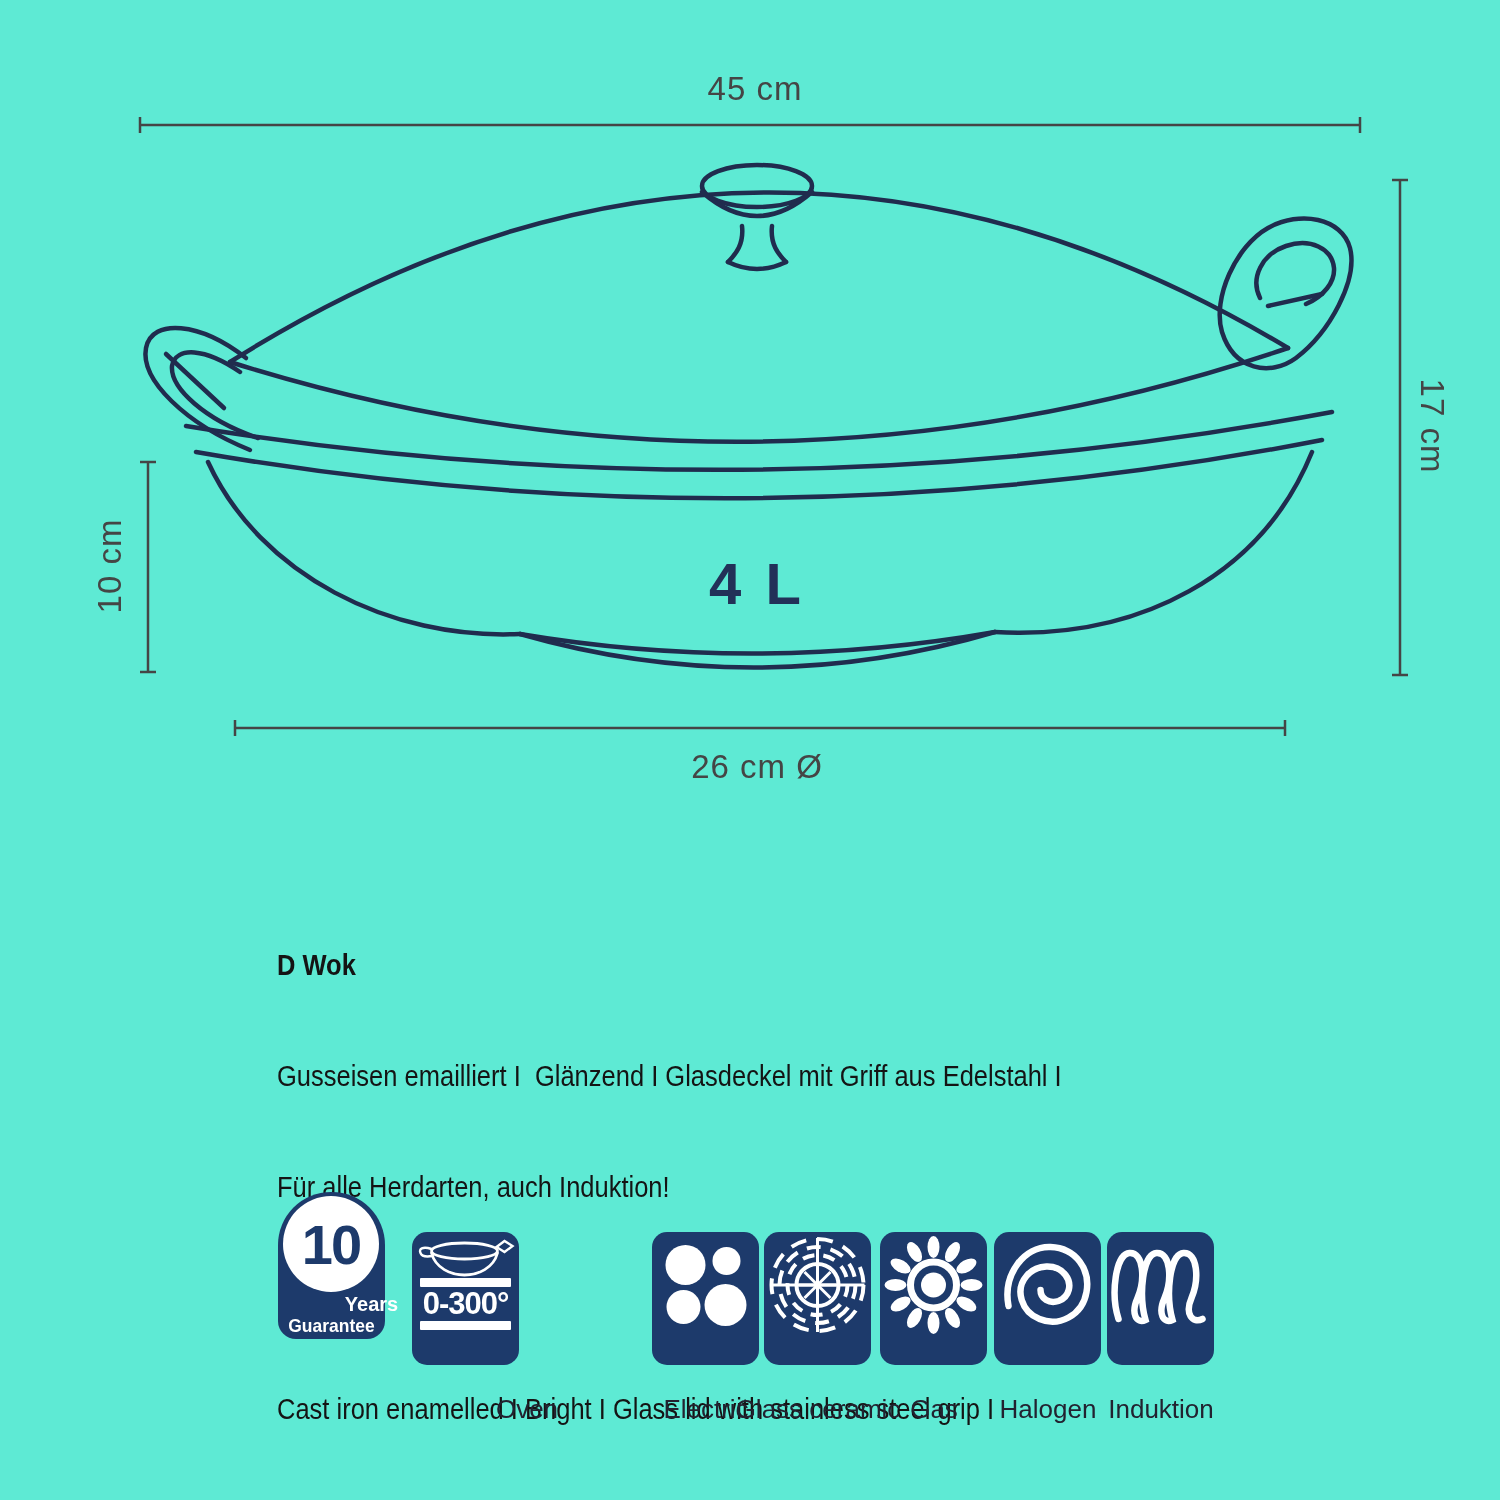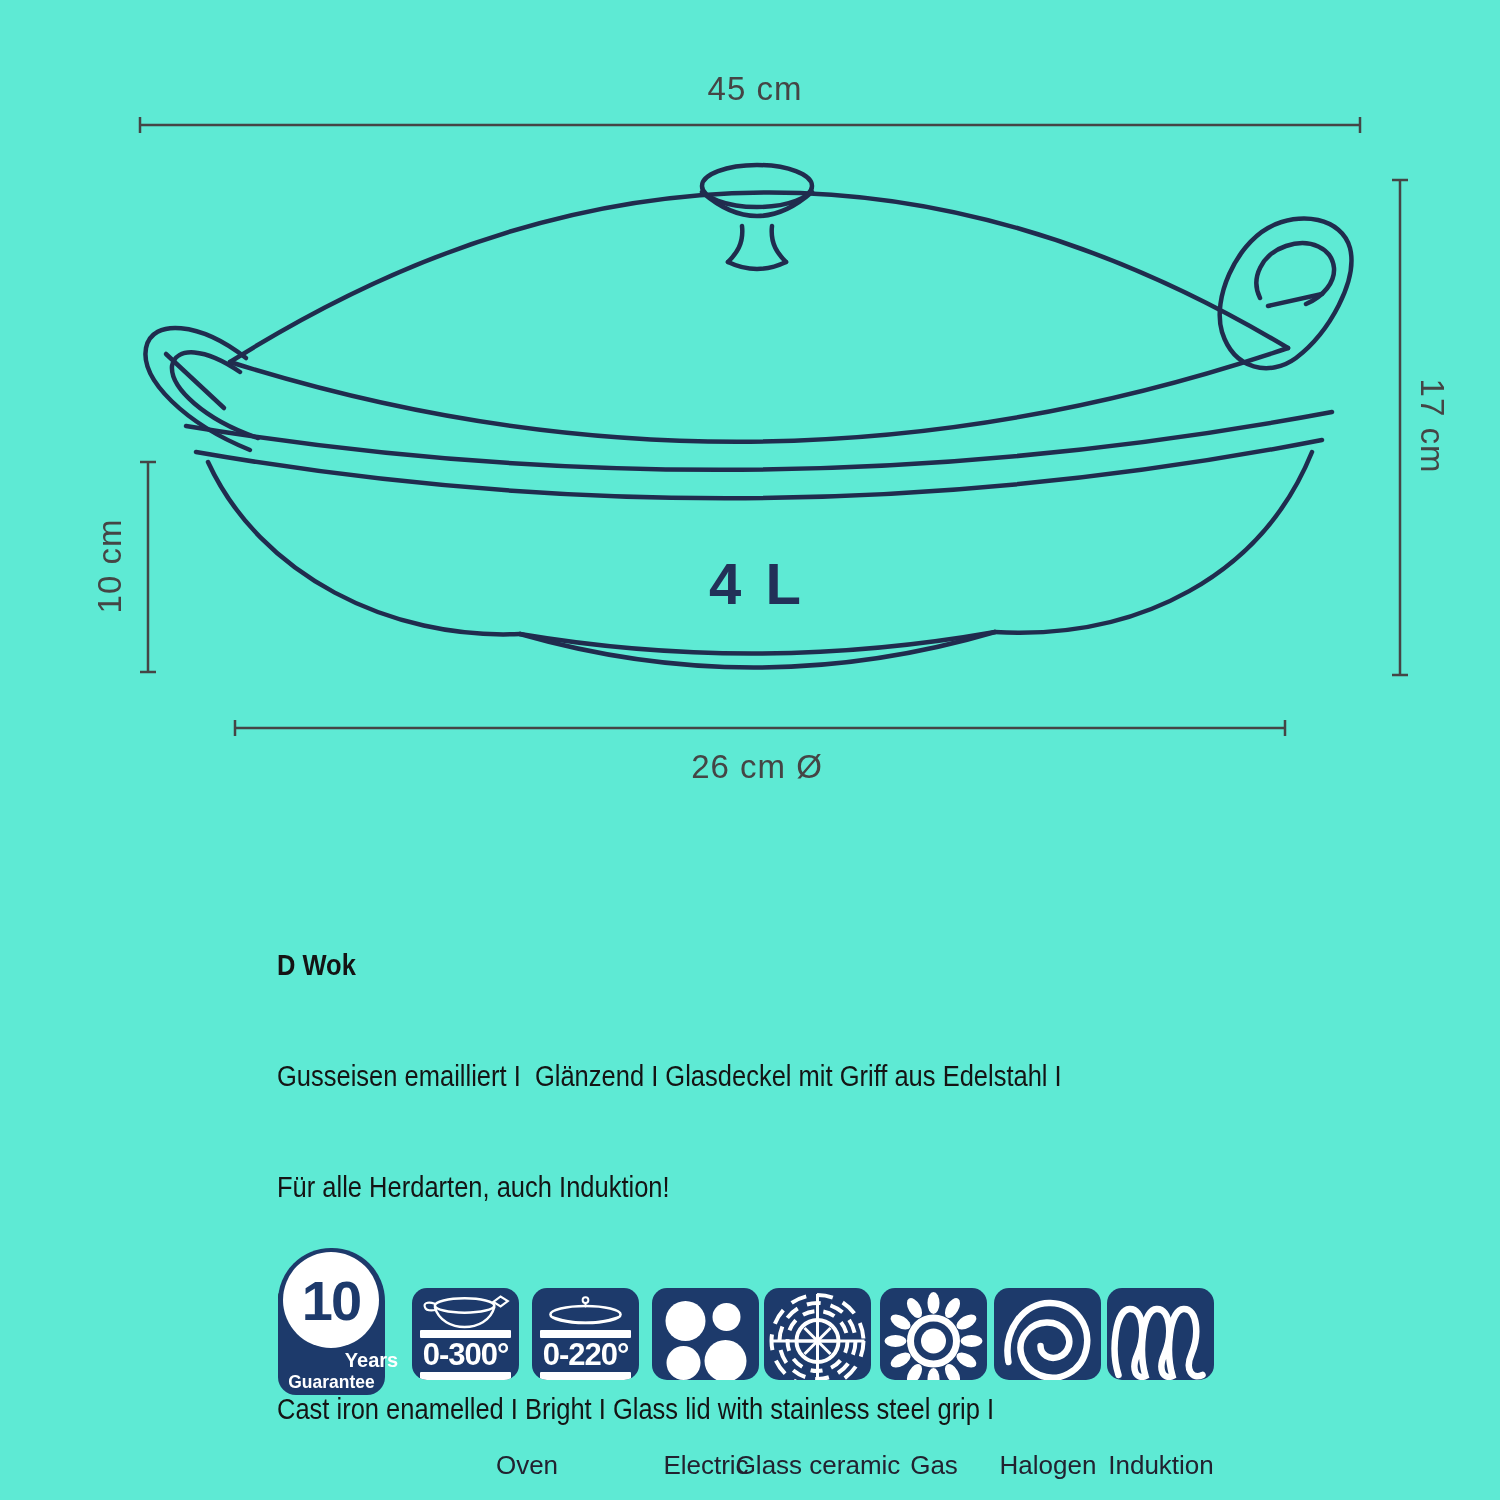--- a/index.html
+++ b/index.html
@@ -23,41 +23,41 @@
   }
   
   .desc{
     position:absolute;left:277px;top:872px;width:1200px;
     transform:scaleX(0.85);transform-origin:left top;
     color:#141414;font-size:30px;line-height:37px;white-space:pre-wrap;
   }
   .desc-line{height:37px;}
   .desc-line.bold{font-weight:700;}
   
-  .icons-row{position:absolute;left:0;top:1248px;width:1500px;height:230px;}
+  .icons-row{position:absolute;left:0;top:1192px;width:1500px;height:230px;}
   .badge{
     position:absolute;left:278px;top:0;width:107px;height:147px;
     background:#1d3a6b;border-radius:53px 53px 18px 18px;
   }
   .badge-circle{
     position:absolute;left:5px;top:4px;width:96px;height:96px;border-radius:50%;
     background:#ffffff;display:flex;align-items:center;justify-content:center;
   }
   .badge-number{color:#1d3a6b;font-size:56px;font-weight:700;letter-spacing:-2px;}
   .badge-years{
     position:absolute;left:0;top:101px;width:107px;text-align:center;
     color:#ffffff;font-size:20px;font-weight:700;line-height:22px;margin-left:40px;
   }
   .badge-guarantee{
     position:absolute;left:0;top:123px;width:107px;text-align:center;
     color:#ffffff;font-size:19px;font-weight:700;line-height:22px;
     transform:scaleX(0.92);transform-origin:center;
   }
   .sq{
-    position:absolute;top:40px;width:107px;height:92px;background:#1d3a6b;
+    position:absolute;top:40px;width:107px;height:133px;background:#1d3a6b;
     border-radius:15px;overflow:hidden;
   }
   .sq-temp{display:flex;flex-direction:column;}
   .sq-temp .mini{margin-top:4px;height:42px;}
   .bar{height:9px;margin:0 8px;background:#ffffff;border-radius:1px;}
   .temp-text{
     height:34px;line-height:34px;text-align:center;color:#ffffff;
     font-size:31px;font-weight:800;letter-spacing:-1px;
   }
   .icon-label{
@@ -148,31 +148,20 @@
         <ellipse cx="52" cy="15" rx="33" ry="8"></ellipse>
         <path d="M 19 17 C 23 32 38 39 52 39 C 66 39 81 32 85 17"></path>
         <path d="M 19 13 C 10 10 6 13 8 17 C 9 20 14 21 20 20" stroke-width="2.4"></path>
         <path d="M 84 11 L 92 5 L 100 10 L 92 16 Z" stroke-width="2.4"></path>
       </svg>
       <div class="bar"></div>
       <div class="temp-text">0-300°</div>
       <div class="bar"></div>
     </div>
 
-    <div class="sq sq-temp" style="left:532px">
-      <svg class="mini" viewBox="0 0 106 42" stroke="#ffffff" fill="none" stroke-width="2.8" stroke-linecap="round">
-        <ellipse cx="53" cy="25" rx="39" ry="9.5"></ellipse>
-        <path d="M 17 28 Q 53 40 89 28" stroke-width="2.2"></path>
-        <circle cx="53" cy="9" r="3.2" stroke-width="2.2"></circle>
-        <path d="M 53 12.5 L 53 16" stroke-width="2.2"></path>
-      </svg>
-      <div class="bar"></div>
-      <div class="temp-text">0-220°</div>
-      <div class="bar"></div>
-    </div>
 
     <div class="sq" style="left:652px">
       <svg viewBox="0 0 106 106" width="107" height="106" fill="#ffffff">
         <circle cx="33" cy="33" r="20"></circle>
         <circle cx="74" cy="29" r="14"></circle>
         <circle cx="31" cy="75" r="17"></circle>
         <circle cx="73" cy="73" r="21"></circle>
       </svg>
     </div>
 

